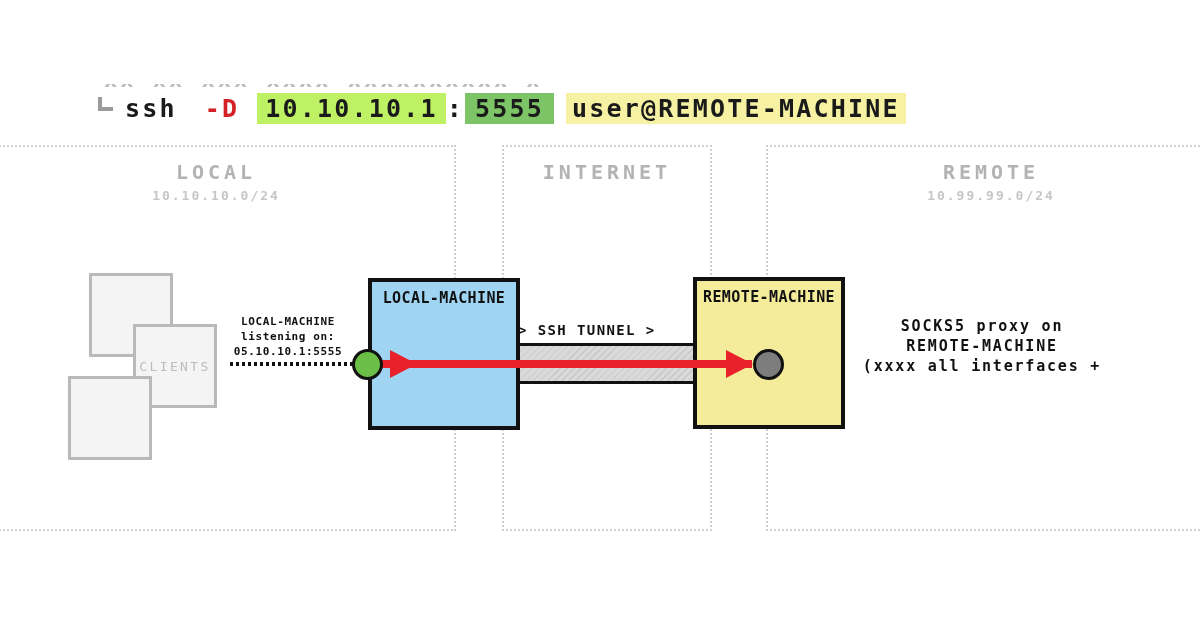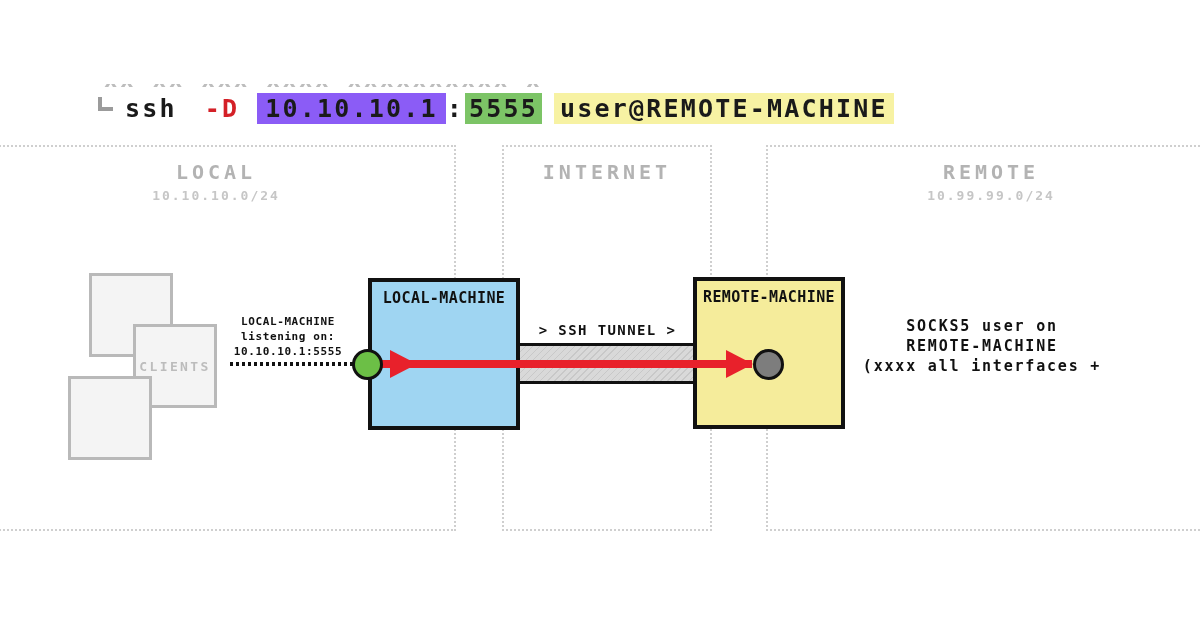--- a/index.html
+++ b/index.html
@@ -15,61 +15,61 @@
   .clip-fragment span { display:block; margin-top:-17px; font-weight:bold; font-size:22px;
     color:#bdbdbd; letter-spacing:3px; white-space:pre; }
 
   
   .command { position:absolute; left:96px; top:93px; height:30px; display:flex; align-items:center;
     font-weight:bold; font-size:25px; letter-spacing:2.2px; color:#1a1a1a; }
   .prompt { width:11px; height:10px; border-left:4px solid #9b9b9b; border-bottom:4px solid #9b9b9b;
     margin:0 10px 8px 2px; }
   .cmd { white-space:pre; padding:1px 2px; }
   .flag { color:#d42027; margin:0 8px 0 24px; }
-  .hl-blue  { background:#8b5cf6; padding:1px 8px; margin-left:8px; }
+  .hl-blue  { background:#bef264; padding:1px 8px; margin-left:8px; }
   .sep { padding:1px 1px; }
-  .hl-green { background:#7cc466; padding:1px 4px; }
+  .hl-green { background:#7cc466; padding:1px 10px; }
   .hl-yellow{ background:#f7f2a3; padding:1px 6px; margin-left:12px; }
 
   
   .region { position:absolute; top:145px; height:386px; border:2px dotted #cfcfcf;
     box-sizing:border-box; padding-top:13px; text-align:center; z-index:1; }
   .region-local    { left:-24px; width:480px; }
   .region-internet { left:502px; width:210px;text-align:center; }
   .region-remote   { left:766px; width:450px; }
   .region-label  { font-weight:bold; font-size:20px; color:#b3b3b3; letter-spacing:4px; }
   .region-subnet { font-weight:bold; font-size:13px; color:#c6c6c6; letter-spacing:2px; margin-top:4px; }
 
   
   .client-square { position:absolute; width:84px; height:84px; background:#f4f4f4;
     border:3px solid #b9b9b9; box-sizing:border-box; }
   .sq-a { left:89px;  top:273px; z-index:2; }
   .sq-b { left:133px; top:324px; z-index:3; display:flex; align-items:center; justify-content:center; }
   .sq-c { left:68px;  top:376px; z-index:4; }
-  .clients-label { font-weight:bold; font-size:13px; color:#bcbcbc; letter-spacing:2.4px; }
+  .clients-label { font-weight:normal; font-size:13px; color:#bcbcbc; letter-spacing:2.4px; }
 
   
   .listen-note { position:absolute; left:213px; top:314px; width:150px; text-align:center;
     font-weight:bold; font-size:11px; line-height:15px; letter-spacing:0.6px; color:#111; z-index:2; }
   .leader-dots { position:absolute; left:230px; top:362px; width:123px; height:4px;
     background:repeating-linear-gradient(90deg,#111 0 3px,transparent 3px 6px); z-index:2; }
 
   
   .machine { position:absolute; width:152px; height:152px; border:4px solid #111;
     box-sizing:border-box; z-index:5; text-align:center; }
   .machine.local  { left:368px; top:278px; background:#9fd5f2; }
   .machine.remote { left:693px; top:277px; background:#f5ec9b; }
   .machine-label { margin-top:7px; font-weight:bold; font-size:15px; letter-spacing:0.4px; color:#111; }
 
   
   .tunnel { position:absolute; left:518px; top:343px; width:179px; height:41px; box-sizing:border-box;
     border-top:3px solid #111; border-bottom:3px solid #111; background-color:#d9d9d9;
     background-image:repeating-linear-gradient(135deg, rgba(0,0,0,0.08) 0 1px, rgba(0,0,0,0) 1px 5px);
     z-index:4; }
-  .tunnel-label { position:absolute; left:518px; top:322px; width:179px; text-align:center;
+  .tunnel-label { position:absolute; left:518px; top:322px; width:179px; 
     font-weight:bold; font-size:14px; letter-spacing:1.4px; color:#111; z-index:6; white-space:pre; }
 
   
   .red-line { position:absolute; left:368px; top:360px; width:384px; height:8px; background:#e8212b; z-index:6; }
   .red-head { position:absolute; width:0; height:0; border-top:14px solid transparent;
     border-bottom:14px solid transparent; border-left:27px solid #e8212b; top:350px; z-index:6; }
   .head1 { left:390px; }
   .head2 { left:726px; }
 
   
@@ -115,21 +115,21 @@
 
   <div class="client-square sq-a"></div>
   <div class="client-square sq-b">
     <span class="clients-label">CLIENTS</span>
   </div>
   <div class="client-square sq-c"></div>
 
   <div class="listen-note">
     <div>LOCAL-MACHINE</div>
     <div>listening on:</div>
-    <div>10.10.10.1:5555</div>
+    <div>05.10.10.1:5555</div>
   </div>
   <div class="leader-dots"></div>
 
   <div class="tunnel"></div>
   <div class="tunnel-label">&gt; SSH TUNNEL &gt;</div>
 
   <div class="machine local">
     <div class="machine-label">LOCAL-MACHINE</div>
   </div>
   <div class="machine remote">
@@ -137,18 +137,18 @@
   </div>
 
   <div class="red-line"></div>
   <div class="red-head head1"></div>
   <div class="red-head head2"></div>
 
   <div class="port-dot green"></div>
   <div class="port-dot gray"></div>
 
   <div class="socks-note">
-    <div>SOCKS5 user on</div>
+    <div>SOCKS5 proxy on</div>
     <div>REMOTE-MACHINE</div>
     <div>(xxxx all interfaces +</div>
   </div>
 
 </div>
 
 </body></html>

